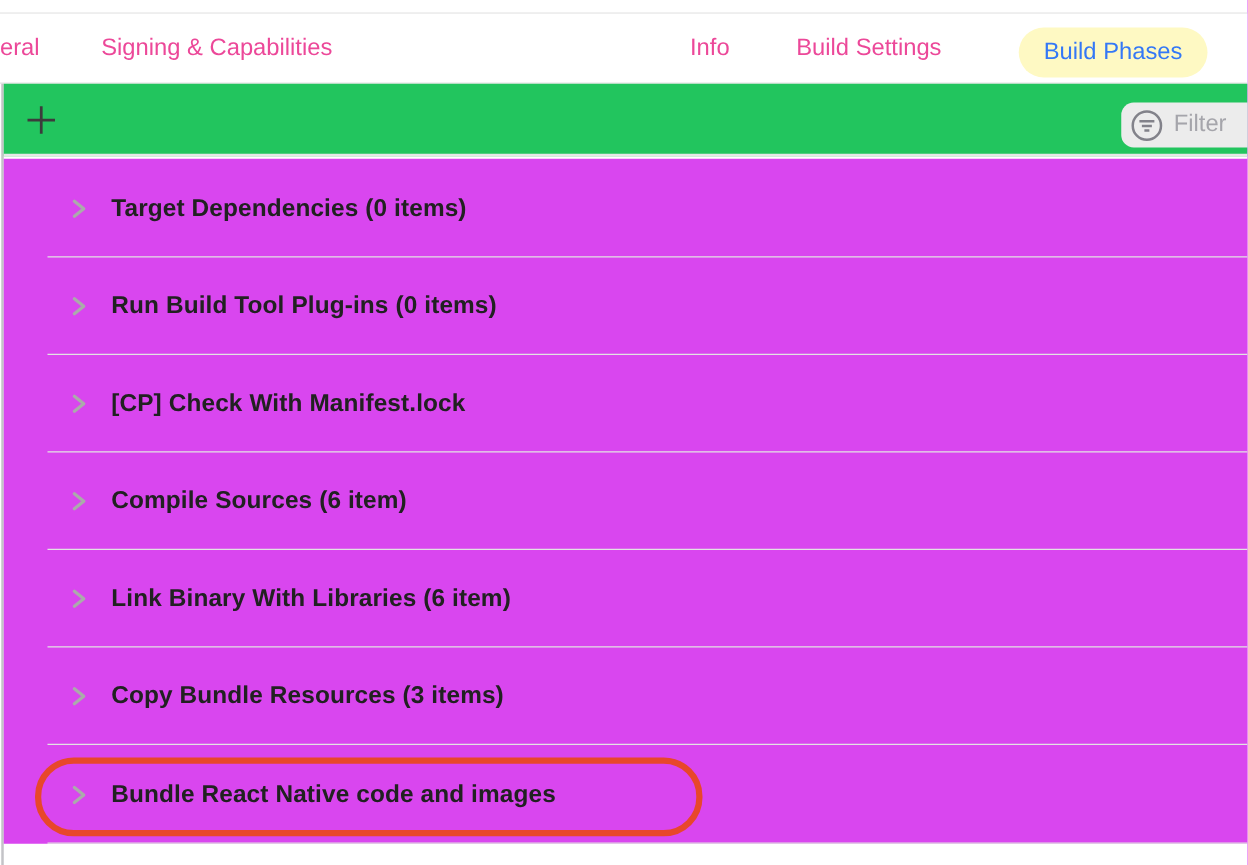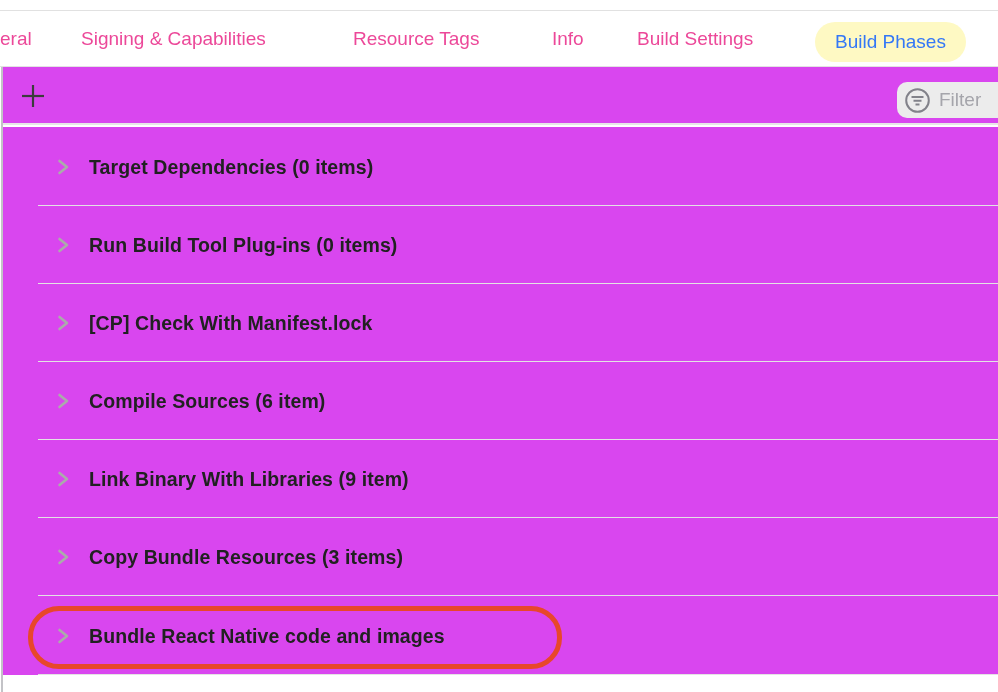--- a/index.html
+++ b/index.html
@@ -41,21 +41,21 @@
 
   
   .split-edge {
     position:absolute; left:1px; top:67px; width:2px; height:625px;
     background:#c3c3c7;
   }
 
   
   .phase-toolbar {
     position:absolute; left:3px; top:67px; width:995px; height:58px;
-    background:#d946ef;
+    background:#22c55e;
     border-bottom:2px solid #e7e7e7;
   }
   .add-btn {
     position:absolute; left:15px; top:15px; width:30px; height:30px;
     display:flex; align-items:center; justify-content:center;
     background:none; border:none; cursor:pointer;
   }
   .filter-field {
     position:absolute; left:894px; top:15px; width:120px; height:36px;
     background:#ececec;
@@ -106,21 +106,20 @@
   }
 </style>
 </head>
 <body>
 
 <div class="top-hairline"></div>
 
 <div class="tab-bar">
   <div class="tab" style="left:0;">eral</div>
   <div class="tab" style="left:81px;">Signing &amp; Capabilities</div>
-  <div class="tab" style="left:353px;">Resource Tags</div>
   <div class="tab" style="left:552px;">Info</div>
   <div class="tab" style="left:637px;">Build Settings</div>
   <div class="tab pill" style="left:815px;">Build Phases</div>
 </div>
 
 <div class="split-edge"></div>
 
 <div class="phase-toolbar">
   <button class="add-btn">
     <span>
@@ -180,21 +179,21 @@
     </span>
     <span class="phase-title">Compile Sources (6 item)</span>
   </div>
 
   <div class="phase-row">
     <span class="chevron">
       <svg width="14" height="16" viewBox="0 0 14 16">
           <polyline points="3.5,2 11,8 3.5,14" fill="none" stroke="#ababab" stroke-width="2.6" stroke-linecap="round" stroke-linejoin="round"></polyline>
         </svg>
     </span>
-    <span class="phase-title">Link Binary With Libraries (9 item)</span>
+    <span class="phase-title">Link Binary With Libraries (6 item)</span>
   </div>
 
   <div class="phase-row">
     <span class="chevron">
       <svg width="14" height="16" viewBox="0 0 14 16">
           <polyline points="3.5,2 11,8 3.5,14" fill="none" stroke="#ababab" stroke-width="2.6" stroke-linecap="round" stroke-linejoin="round"></polyline>
         </svg>
     </span>
     <span class="phase-title">Copy Bundle Resources (3 items)</span>
   </div>

